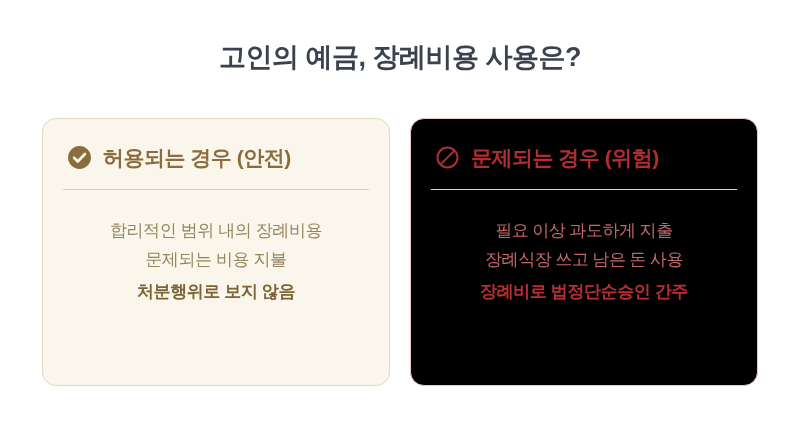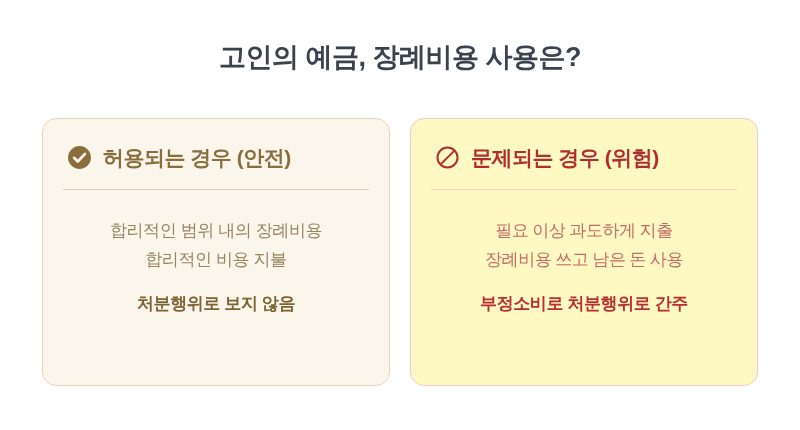--- a/index.html
+++ b/index.html
@@ -58,21 +58,21 @@
     display: flex;
     flex-direction: column;
   }
 
   .card--safe {
     background: #faf6ec;
     border: 1px solid #e3d7bb;
   }
 
   .card--risk {
-    background: #fef9c3;
+    background: #000000;
     border: 1px solid #f0c9c9;
   }
 
   
   .card-header {
     display: flex;
     align-items: center;
     gap: 11px;
     padding-left: 4px;
     height: 32px;
@@ -118,21 +118,21 @@
     font-size: 17px;
     line-height: 29px;
     letter-spacing: -0.4px;
     white-space: nowrap;
   }
 
   .card--safe .item { color: #97855f; }
   .card--risk .item { color: #c56a6a; font-family: Liberation Serif, serif; }
 
   .footer-note {
-    margin-top: 20px;
+    margin-top: 8px;
     font-size: 17px;
     font-weight: bold;
     letter-spacing: -0.4px;
     line-height: 1.2;
     white-space: nowrap;
   }
 
   .card--safe .footer-note { color: #7d6434; }
   .card--risk .footer-note { color: #b92f32; }
 </style>
@@ -152,40 +152,40 @@
           <circle cx="12" cy="12" r="11" fill="#8a6d3d"></circle>
           <path d="M6.8 12.3 L10.3 15.8 L17.2 8.6" fill="none" stroke="#faf6ec" stroke-width="2.6" stroke-linecap="round" stroke-linejoin="round"></path>
         </svg>
         <div class="card-title">허용되는 경우 (안전)</div>
       </div>
 
       <div class="divider"></div>
 
       <div class="card-body">
         <div class="item">합리적인 범위 내의 장례비용</div>
-        <div class="item">합리적인 비용 지불</div>
+        <div class="item">문제되는 비용 지불</div>
         <div class="footer-note">처분행위로 보지 않음</div>
       </div>
 
     </div>
 
     <div class="card card--risk">
 
       <div class="card-header">
         <svg class="icon" viewBox="0 0 24 24">
           <circle cx="12" cy="12" r="9.6" fill="none" stroke="#b02e31" stroke-width="1.9"></circle>
           <line x1="5.6" y1="18.4" x2="18.4" y2="5.6" stroke="#b02e31" stroke-width="1.9" stroke-linecap="round"></line>
         </svg>
         <div class="card-title">문제되는 경우 (위험)</div>
       </div>
 
       <div class="divider"></div>
 
       <div class="card-body">
         <div class="item">필요 이상 과도하게 지출</div>
-        <div class="item">장례비용 쓰고 남은 돈 사용</div>
-        <div class="footer-note">부정소비로 처분행위로 간주</div>
+        <div class="item">장례식장 쓰고 남은 돈 사용</div>
+        <div class="footer-note">장례비로 법정단순승인 간주</div>
       </div>
 
     </div>
 
   </div>
 </div>
 
 </body></html>

